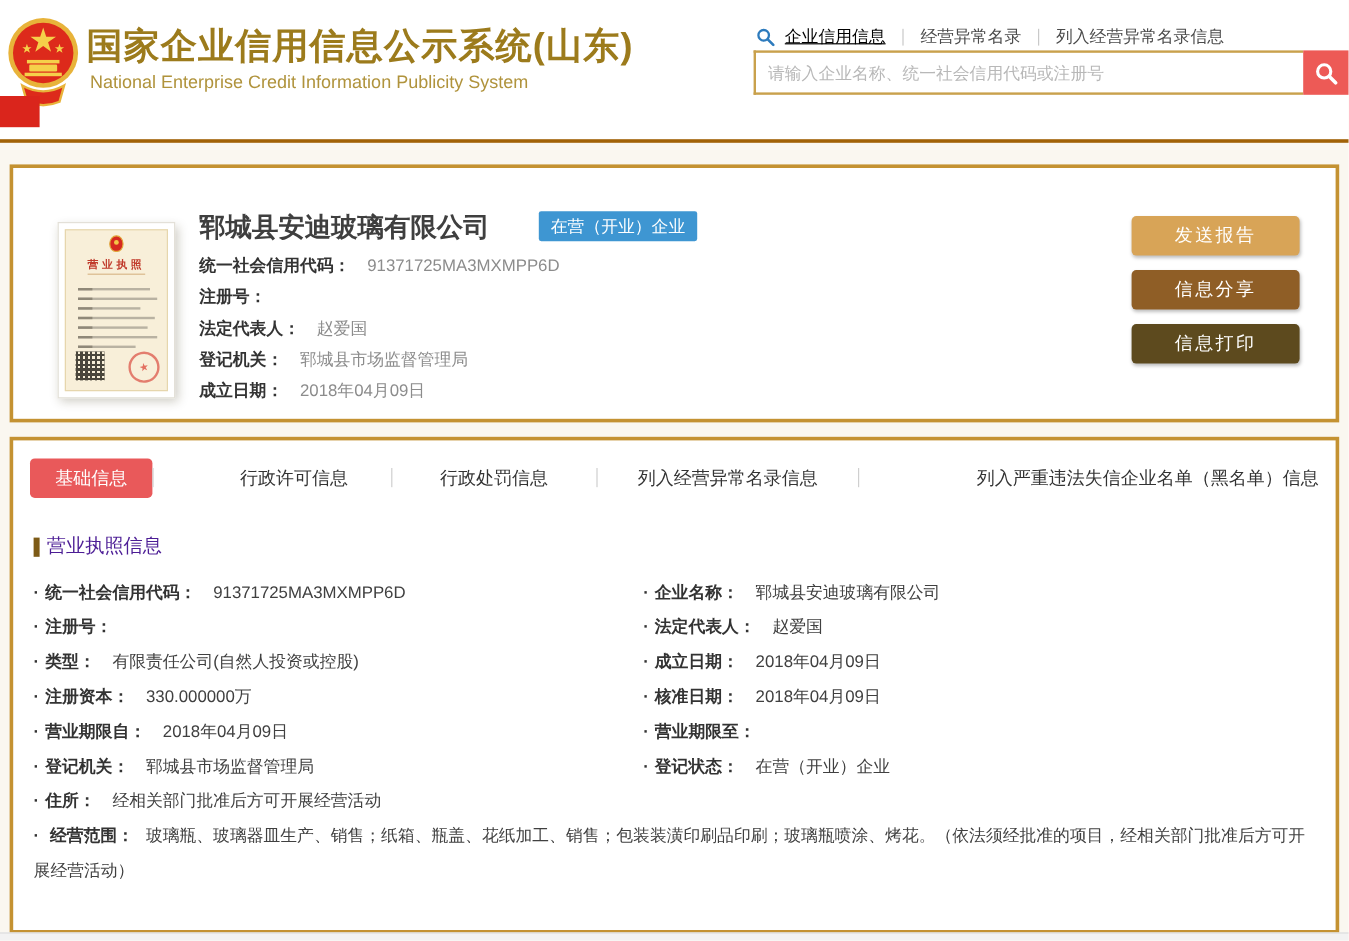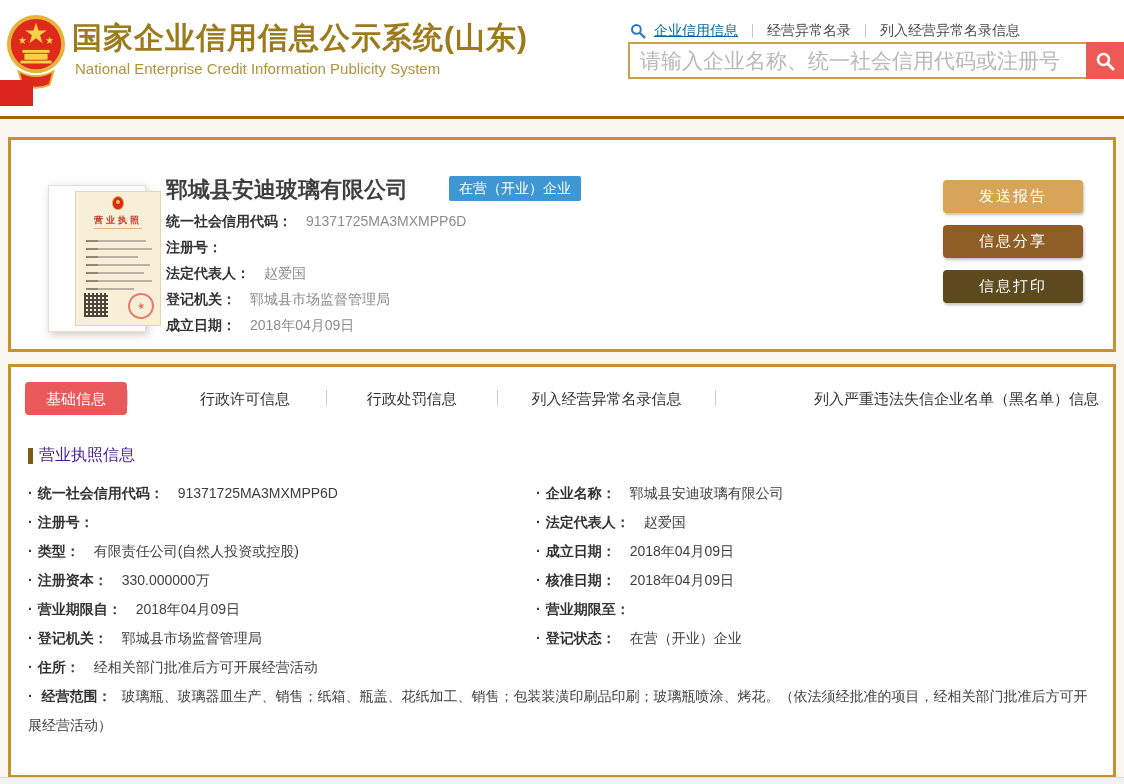--- a/index.html
+++ b/index.html
@@ -10,36 +10,36 @@
   
   .hdr { position:absolute; top:0; left:0; width:1124px; height:119px; background:#fff; border-bottom:3px solid #a16207; }
   .logo { position:absolute; left:5px; top:7px; width:62px; height:82px; }
   .red-block { position:absolute; left:0; top:80px; width:33px; height:26px; background:#da251c; }
   .hdr-title { position:absolute; left:72px; top:18px; font-size:30px; font-weight:bold; color:#9c7b1c; letter-spacing:1px; white-space:nowrap; }
   .hdr-sub { position:absolute; left:75px; top:60px; font-size:15px; color:#b0933c; white-space:nowrap; }
 
   .topnav { position:absolute; left:630px; top:20px; width:494px; height:22px; display:flex; align-items:center; font-size:14px; }
   .topnav .mag { width:16px; height:16px; margin-right:8px; flex:none; }
   .nav-link { color:#4a4a4a; text-decoration:none; cursor:pointer; white-space:nowrap; }
-  .nav-link.active { color:#0369a1; text-decoration:underline; }
+  .nav-link.active { color:#000000; text-decoration:underline; }
   .nav-sep { width:1px; height:14px; background:#c9c9c9; margin:0 14px; flex:none; }
 
   .searchrow { position:absolute; left:628px; top:42px; width:496px; height:37px; display:flex; }
-  .search-input { flex:1; height:37px; border:2px solid #c9a14c; border-right:none; padding:0 10px; font-size:21px; color:#333; outline:none; background:#fff; font-family:inherit; }
+  .search-input { flex:1; height:37px; border:2px solid #c9a14c; border-right:none; padding:0 10px; font-size:14px; color:#333; outline:none; background:#fff; font-family:inherit; }
   .search-input::placeholder { color:#b8b8b8; }
   .search-btn { width:38px; height:37px; background:#ed5a56; border:none; cursor:pointer; display:flex; align-items:center; justify-content:center; }
 
   
   .card { position:absolute; left:8px; width:1108px; background:#fff; border:3px solid #c49232; }
   .card1 { top:137px; height:215px; }
   .card2 { top:364px; height:414px; }
 
   
   .thumb { position:absolute; left:37px; top:45px; width:98px; height:147px; background:#fff; border:1px solid #e3e0d8; box-shadow:2px 3px 8px rgba(60,50,20,.25); padding:5px; cursor:pointer; }
-  .thumb-in { position:relative; width:100%; height:100%; background:#f8efd9; border:1px solid #e6d6ad;margin-left:21px; }
+  .thumb-in { position:relative; width:100%; height:100%; background:#f8efd9; border:1px solid #e6d6ad; }
   .lic-emblem { position:absolute; left:50%; top:4px; transform:translateX(-50%); width:12px; height:14px; background:#d6281f; border-radius:50% 50% 46% 46%; border:1px solid #e0a93c; }
   .lic-emblem:after { content:""; position:absolute; left:3px; top:3px; width:4px; height:4px; background:#f3c646; border-radius:50%; }
   .lic-title { position:absolute; top:22px; width:100%; text-align:center; font-size:9px; font-weight:bold; color:#c03a2b; letter-spacing:3px; white-space:nowrap; }
   .lic-rule { position:absolute; top:36px; left:18px; right:18px; height:1px; background:#d9b98a; }
   .lic-line { position:absolute; left:10px; height:2px; background:#b9b2a2; }
   .lic-line i { position:absolute; left:-0px; top:0; width:12px; height:2px; background:#8f8878; }
   .qr { position:absolute; left:8px; bottom:8px; width:24px; height:24px;
         background-image:repeating-linear-gradient(0deg,#4a463c 0 2px,rgba(0,0,0,0) 2px 4px),
                          repeating-linear-gradient(90deg,#4a463c 0 2px,#f8efd9 2px 4px); }
   .seal { position:absolute; right:6px; bottom:6px; width:26px; height:26px; border:2px solid #e06a5c; border-radius:50%; opacity:.85; display:flex; align-items:center; justify-content:center; color:#e05a4c; font-size:9px; transform:rotate(-12deg); }

